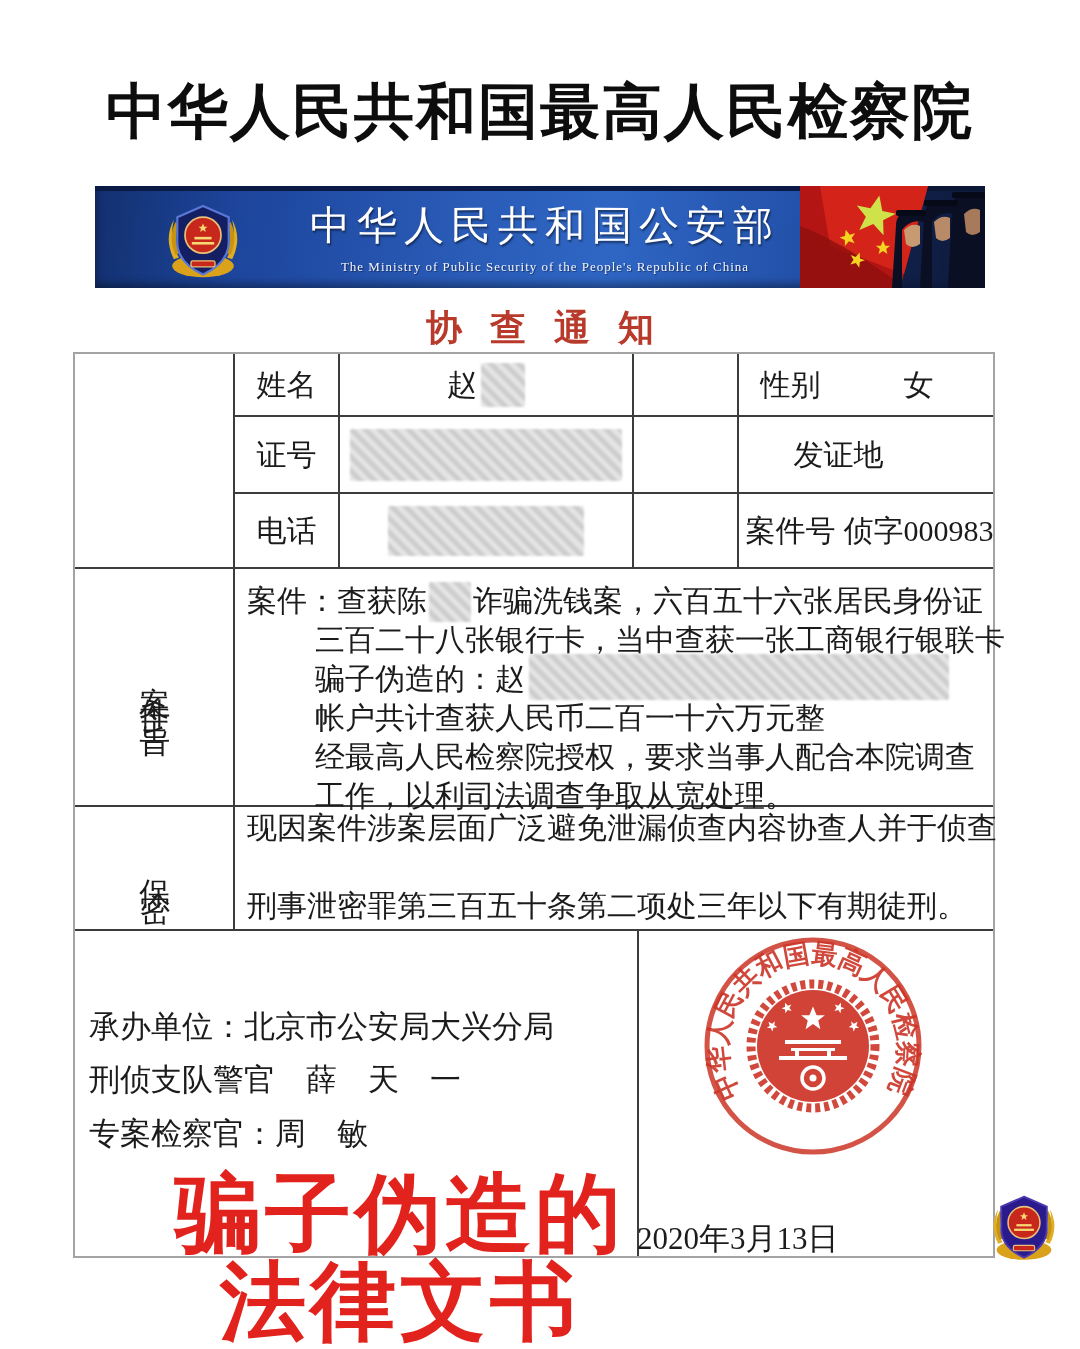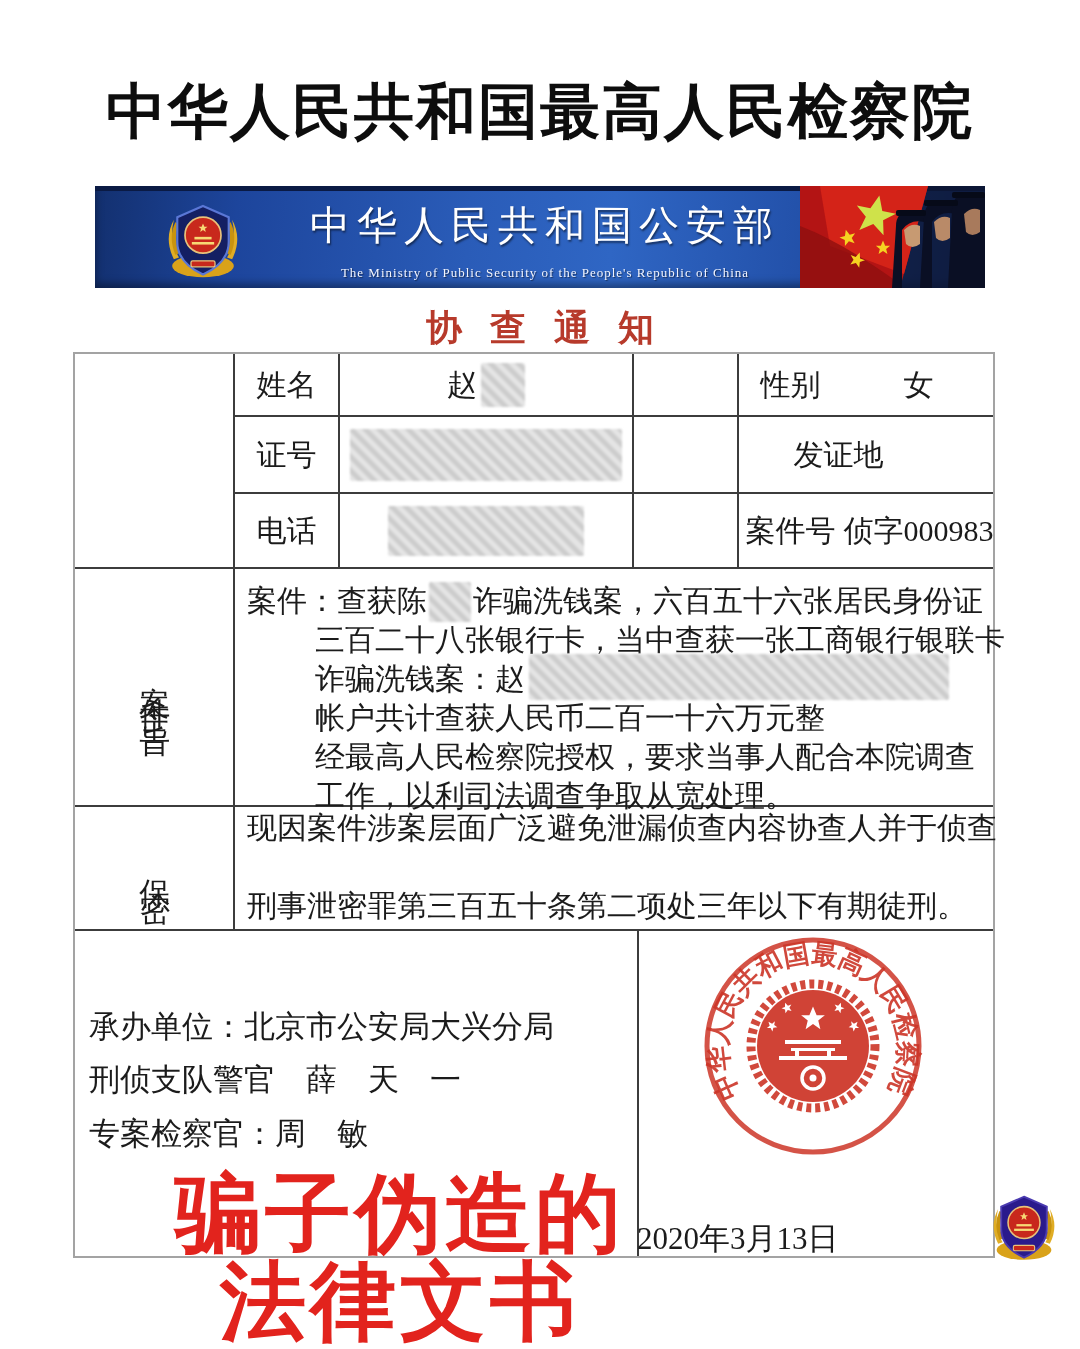--- a/index.html
+++ b/index.html
@@ -12,21 +12,21 @@
     font-family:"Liberation Sans",sans-serif;font-weight:bold;font-size:60px;
     letter-spacing:2px;color:#0d0d0d;white-space:nowrap;}
 
   .banner{left:95px;top:186px;width:890px;height:102px;
     background:linear-gradient(95deg,#13306f 0%,#1d459c 16%,#2a5cb8 42%,#2f66c4 58%,#214ea6 82%,#122e6b 100%);
     box-shadow:inset 0 5px 0 #0a1a44, inset 0 -4px 8px rgba(0,0,0,.4);}
   .banner-badge{left:62px;top:8px;width:92px;height:90px;}
   .banner-text{left:190px;top:12px;width:520px;text-align:center;color:#ffffff;}
   .banner-cn{font-family:"Liberation Sans",sans-serif;font-weight:normal;font-size:40px;
     letter-spacing:7px;white-space:nowrap;text-shadow:1px 2px 2px rgba(0,0,0,.5);}
-  .banner-en{margin-top:12px;font-family:"Liberation Serif",serif;font-size:13px;
+  .banner-en{margin-top:6px;font-family:"Liberation Serif",serif;font-size:13px;
     letter-spacing:1px;white-space:nowrap;color:#f2f5ff;text-shadow:1px 1px 1px rgba(0,0,0,.5);}
   .banner-flag{right:0;top:0;width:185px;height:102px;}
 
   .notice-title{top:304px;left:0;width:100%;text-align:center;
     font-size:36px;font-weight:bold;color:#b73a2b;letter-spacing:28px;text-indent:28px;white-space:nowrap;}
 
   
   .table{left:73px;top:352px;width:922px;height:906px;border:2px solid #a3a3a3;box-sizing:border-box;}
   .hline,.vline{position:absolute;background:#3c3c3c;}
   .hline{height:2px;}
@@ -151,21 +151,21 @@
     <div class="cell" style="left:769px;top:140px;width:149px;height:73px;white-space:nowrap;">侦字000983</div>
 
     <div class="cell vlabel" style="left:0;top:215px;width:158px;height:236px;">案件主旨</div>
     <div class="cline" style="top:228px;">
       <span>案件：查获陈</span>
       <span class="redact" style="width:42px;height:40px;margin:0 2px;"></span>
       <span>诈骗洗钱案，六百五十六张居民身份证</span>
     </div>
     <div class="cline indent" style="top:267px;">三百二十八张银行卡，当中查获一张工商银行银联卡</div>
     <div class="cline indent" style="top:306px;">
-      <span>诈骗洗钱案：赵</span>
+      <span>骗子伪造的：赵</span>
       <span class="redact" style="width:420px;height:46px;margin-left:4px;"></span>
     </div>
     <div class="cline indent" style="top:384px;">经最高人民检察院授权，要求当事人配合本院调查</div>
     <div class="cline indent" style="top:345px;">帐户共计查获人民币二百一十六万元整</div>
     <div class="cline indent" style="top:423px;">工作，以利司法调查争取从宽处理。</div>
 
     <div class="cell vlabel" style="left:0;top:453px;width:158px;height:122px;">保密</div>
     <div class="cline" style="top:455px;">现因案件涉案层面广泛避免泄漏侦查内容协查人并于侦查</div>
     <div class="cline" style="top:533px;">刑事泄密罪第三百五十条第二项处三年以下有期徒刑。</div>
 

